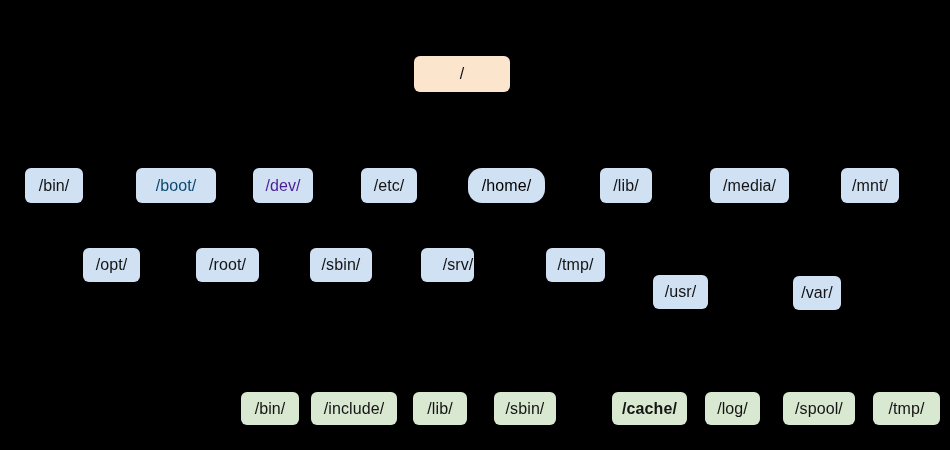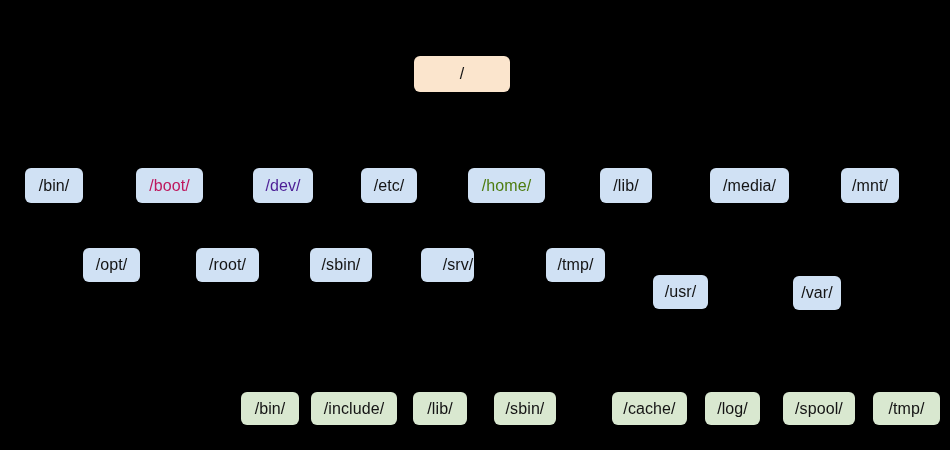--- a/index.html
+++ b/index.html
@@ -33,35 +33,35 @@
   .node-top    { background: #d0e1f4; }
   .node-mid    { background: #d0e1f4; }
   .node-leaf   { background: #d9e8d0; }
 </style>
 </head>
 <body>
 
 <div id="canvas" style="background: rgb(0, 0, 0);">
     <div class="node node-root" style="left: 414px; top: 56px; width: 96px; height: 36px; background: rgb(251, 229, 205); color: rgb(20, 20, 20);">/</div>
     <div class="node node-top" style="left: 25px; top: 168px; width: 58px; height: 35px; background: rgb(208, 225, 244); color: rgb(20, 20, 20);">/bin/</div>
-    <div class="node node-top" style="left: 136px; top: 168px; width: 67px; height: 35px; background: rgb(208, 225, 244); color: #be185d;">/boot/</div>
+    <div class="node node-top" style="left: 136px; top: 168px; width: 80px; height: 35px; background: rgb(208, 225, 244); color: #0c4a6e;">/boot/</div>
     <div class="node node-top" style="left: 253px; top: 168px; width: 60px; height: 35px; background: rgb(208, 225, 244); color: #4c1d95;">/dev/</div>
     <div class="node node-top" style="left: 361px; top: 168px; width: 56px; height: 35px; background: rgb(208, 225, 244); color: rgb(20, 20, 20);">/etc/</div>
-    <div class="node node-top" style="left: 468px; top: 168px; width: 77px; height: 35px; background: rgb(208, 225, 244); color: #4d7c0f;">/home/</div>
+    <div class="node node-top" style="left: 468px; top: 168px; width: 77px; height: 35px; background: rgb(208, 225, 244); color: #000000; border-radius: 14px;">/home/</div>
     <div class="node node-top" style="left: 600px; top: 168px; width: 52px; height: 35px; background: rgb(208, 225, 244); color: rgb(20, 20, 20);">/lib/</div>
     <div class="node node-top" style="left: 710px; top: 168px; width: 79px; height: 35px; background: rgb(208, 225, 244); color: rgb(20, 20, 20);">/media/</div>
     <div class="node node-top" style="left: 841px; top: 168px; width: 58px; height: 35px; background: rgb(208, 225, 244); color: rgb(20, 20, 20);">/mnt/</div>
     <div class="node node-mid" style="left: 83px; top: 248px; width: 57px; height: 34px; background: rgb(208, 225, 244); color: rgb(20, 20, 20);">/opt/</div>
     <div class="node node-mid" style="left: 196px; top: 248px; width: 63px; height: 34px; background: rgb(208, 225, 244); color: rgb(20, 20, 20);">/root/</div>
     <div class="node node-mid" style="left: 310px; top: 248px; width: 62px; height: 34px; background: rgb(208, 225, 244); color: rgb(20, 20, 20);">/sbin/</div>
     <div class="node node-mid" style="left: 421px; top: 248px; width: 53px; height: 34px; background: rgb(208, 225, 244); color: rgb(20, 20, 20); padding-left: 21px;">/srv/</div>
     <div class="node node-mid" style="left: 546px; top: 248px; width: 59px; height: 34px; background: rgb(208, 225, 244); color: rgb(20, 20, 20);">/tmp/</div>
     <div class="node node-mid" style="left: 653px; top: 248px; width: 55px; height: 34px; background: rgb(208, 225, 244); color: rgb(20, 20, 20); margin-top: 27px;">/usr/</div>
     <div class="node node-mid" style="left: 793px; top: 248px; width: 48px; height: 34px; background: rgb(208, 225, 244); color: rgb(20, 20, 20); margin-top: 28px;">/var/</div>
     <div class="node node-leaf" style="left: 241px; top: 392px; width: 58px; height: 33px; background: rgb(217, 232, 208); color: rgb(20, 20, 20);">/bin/</div>
     <div class="node node-leaf" style="left: 311px; top: 392px; width: 86px; height: 33px; background: rgb(217, 232, 208); color: rgb(20, 20, 20);">/include/</div>
     <div class="node node-leaf" style="left: 413px; top: 392px; width: 54px; height: 33px; background: rgb(217, 232, 208); color: rgb(20, 20, 20);">/lib/</div>
     <div class="node node-leaf" style="left: 494px; top: 392px; width: 62px; height: 33px; background: rgb(217, 232, 208); color: rgb(20, 20, 20);">/sbin/</div>
-    <div class="node node-leaf" style="left: 612px; top: 392px; width: 75px; height: 33px; background: rgb(217, 232, 208); color: rgb(20, 20, 20);">/cache/</div>
+    <div class="node node-leaf" style="left: 612px; top: 392px; width: 75px; height: 33px; background: rgb(217, 232, 208); color: rgb(20, 20, 20); font-weight: bold;">/cache/</div>
     <div class="node node-leaf" style="left: 705px; top: 392px; width: 55px; height: 33px; background: rgb(217, 232, 208); color: rgb(20, 20, 20);">/log/</div>
     <div class="node node-leaf" style="left: 783px; top: 392px; width: 72px; height: 33px; background: rgb(217, 232, 208); color: rgb(20, 20, 20);">/spool/</div>
     <div class="node node-leaf" style="left: 873px; top: 392px; width: 67px; height: 33px; background: rgb(217, 232, 208); color: rgb(20, 20, 20);">/tmp/</div>
   </div>
 
 </body></html>

